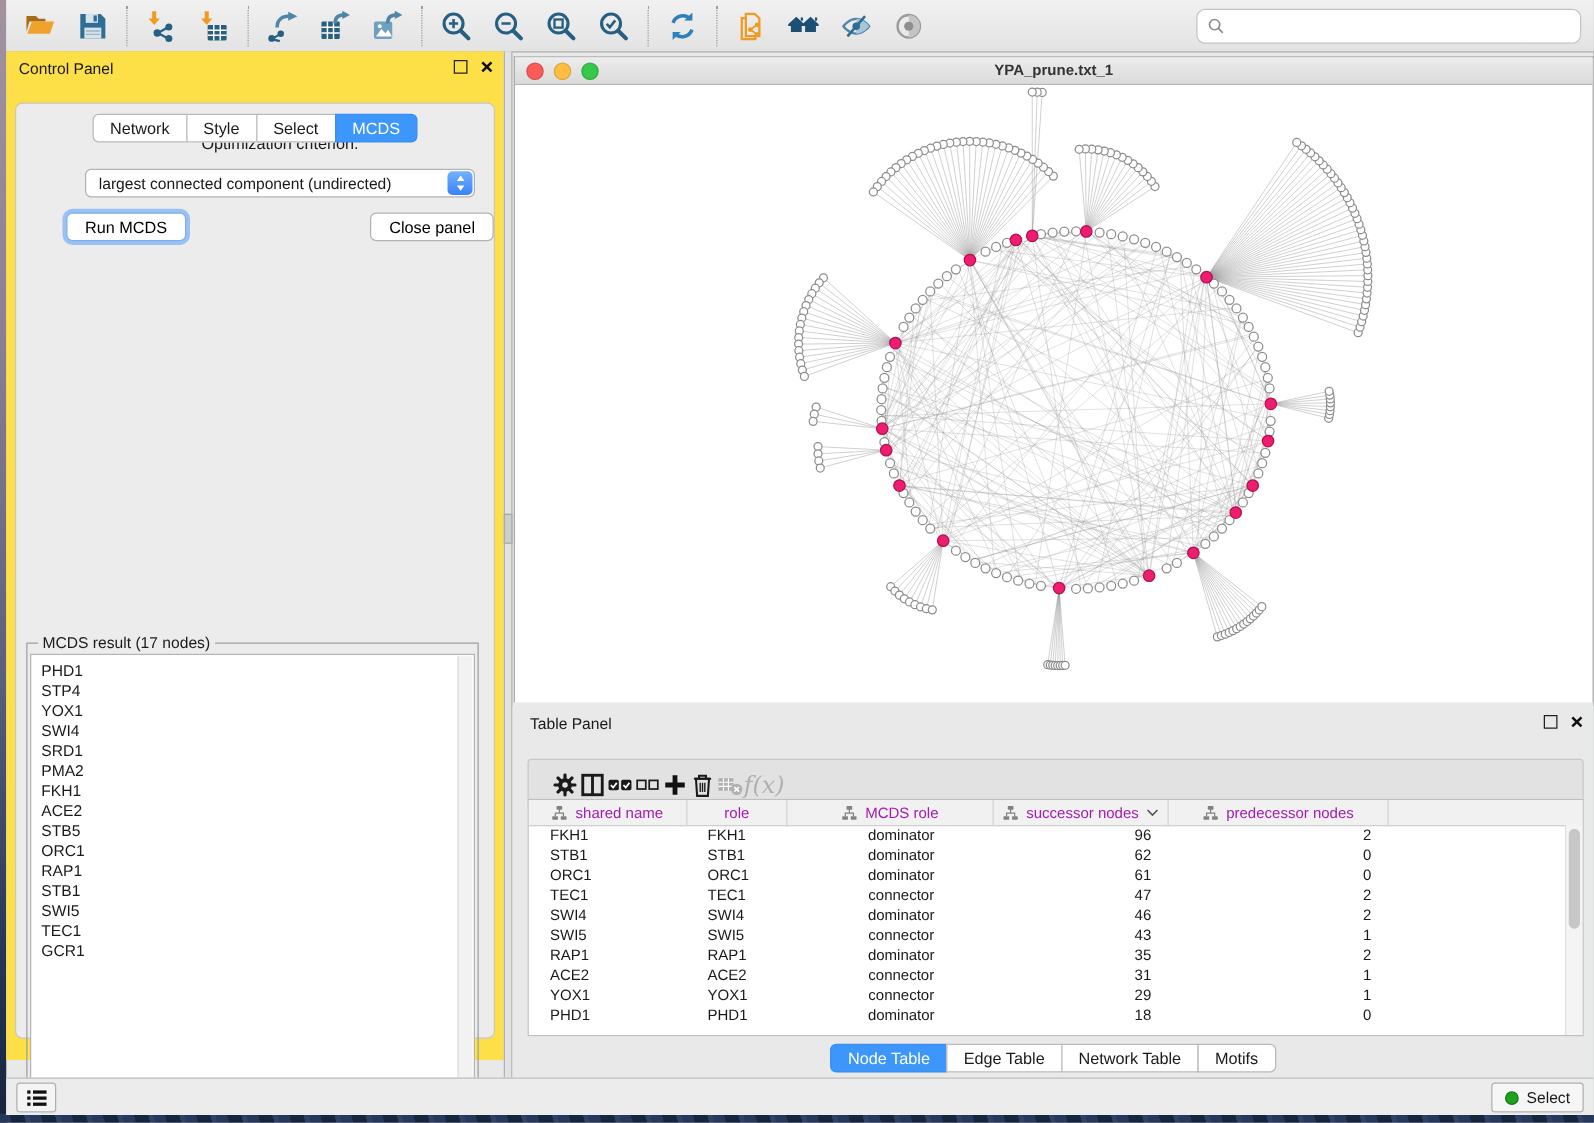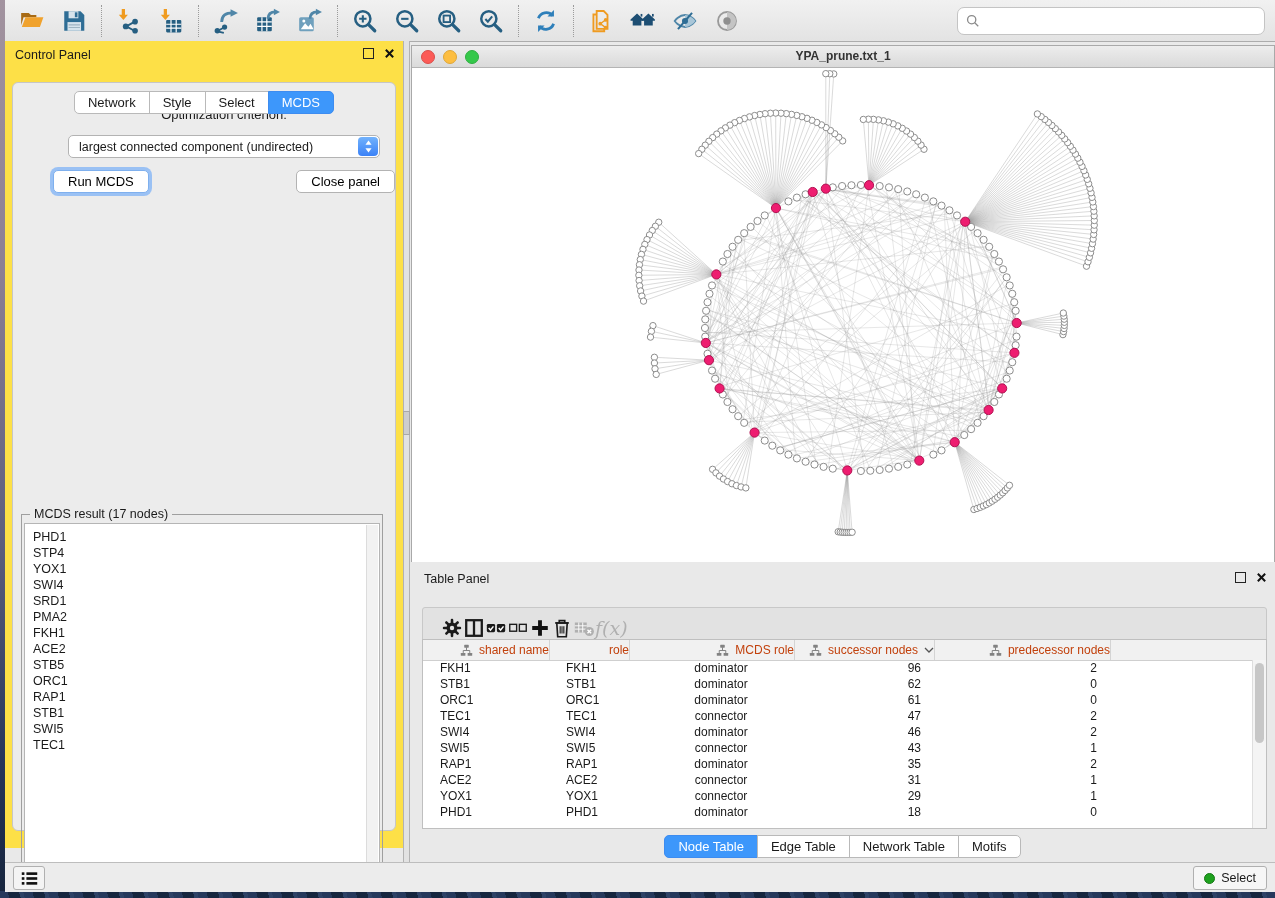--- a/index.html
+++ b/index.html
@@ -70,21 +70,21 @@
 
   
   #table-panel{position:absolute;left:0;right:0;top:524px;bottom:0;background:#e9e9e9;}
   #tp-toolbar{position:absolute;left:12px;right:8px;top:28px;height:42px;background:#e2e2e2;
     border:1px solid #c8c8c8;border-radius:3px;display:flex;align-items:center;padding-left:18px;box-sizing:border-box;margin-top:14px;}
   .tpicon{width:22px;height:22px;display:block;}
   #fx-label{font-family:"DejaVu Serif",serif;font-style:italic;font-size:19px;color:#b0b0b0;}
   #tp-table{position:absolute;left:12px;right:8px;top:74px;height:188px;background:#fff;border:1px solid #bfbfbf;overflow:hidden;}
   #table-header{display:grid;grid-template-columns:127px 80px 165px 140px 176px 1fr;height:20px;
     background:#f1f1f1;border-bottom:1px solid #cfcfcf;}
-  .th{display:flex;align-items:center;justify-content:flex-end;gap:6px;font-size:12px;color:#c2410c;
+  .th{display:flex;align-items:center;justify-content:center;gap:6px;font-size:12px;color:#a21caf;
     border-right:1px solid #d4d4d4;overflow:hidden;white-space:nowrap;}
   .th.filler{border-right:none;}
   .smicon{width:13px;height:13px;flex:0 0 auto;}
   .sortchev{width:10px;height:6px;flex:0 0 auto;}
   #table-body{position:absolute;left:0;right:0;top:20px;bottom:0;}
   .tr{display:grid;grid-template-columns:127px 80px 165px 140px 176px 1fr;height:16px;}
   .td{font-size:12px;line-height:16px;white-space:nowrap;overflow:hidden;}
   .td.c0{padding-left:17px;}
   .td.c1{padding-left:16px;}
   .td.c2{padding-left:17px;text-align:center;}
@@ -270,20 +270,21 @@
             <div class="mcds-item">SRD1</div>
             <div class="mcds-item">PMA2</div>
             <div class="mcds-item">FKH1</div>
             <div class="mcds-item">ACE2</div>
             <div class="mcds-item">STB5</div>
             <div class="mcds-item">ORC1</div>
             <div class="mcds-item">RAP1</div>
             <div class="mcds-item">STB1</div>
             <div class="mcds-item">SWI5</div>
             <div class="mcds-item">TEC1</div>
+            <div class="mcds-item">GCR1</div>
           </div>
       </fieldset>
     </div>
   </div>
 
   <div id="v-splitter">
       <div class="grip"></div>
     </div>
 
   <div id="right-region">

